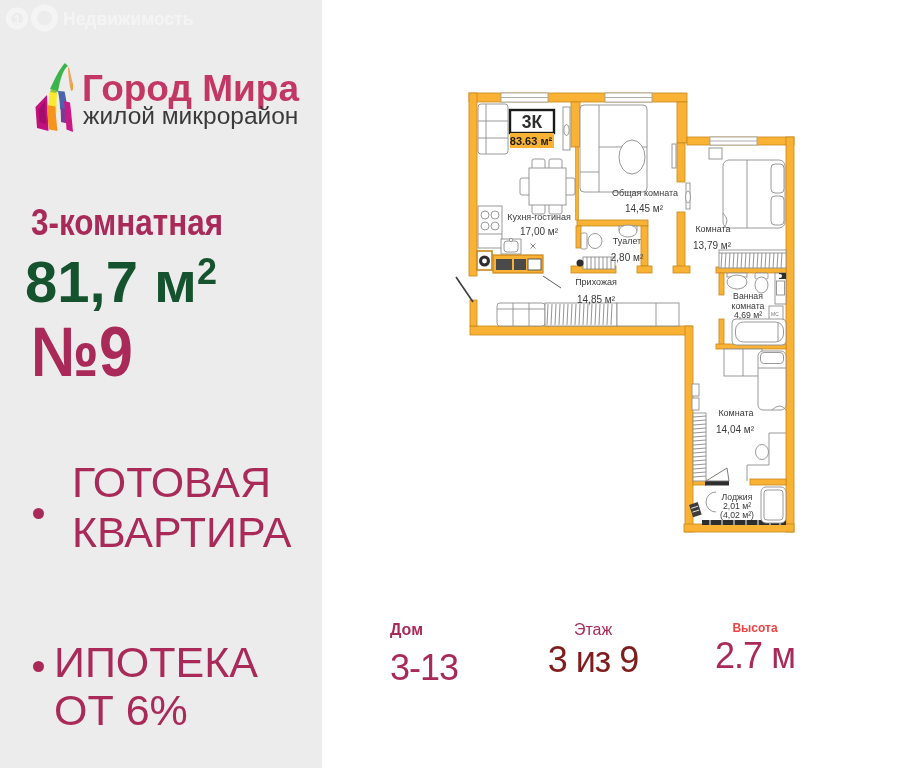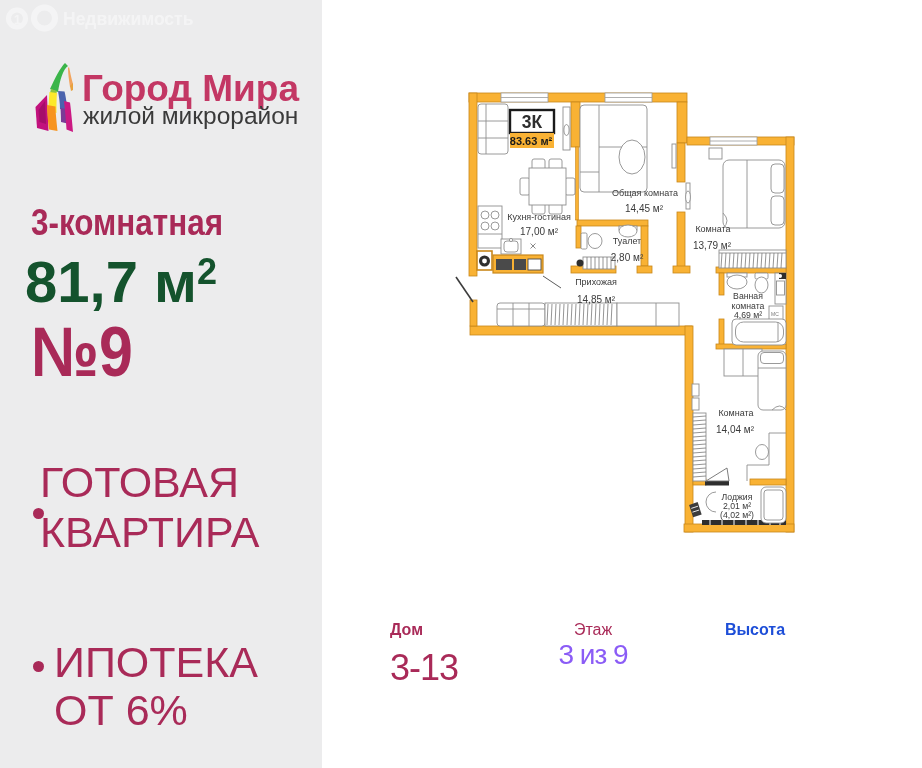--- a/index.html
+++ b/index.html
@@ -42,38 +42,39 @@
 <div class="abs" style="left:83px;top:102px;width:240px;font-size:24.5px;color:#3a3a3a;">жилой микрорайон</div>
 
 <div class="abs" style="left:31px;top:202px;font-size:37px;font-weight:bold;color:#a92a58;transform:scaleX(0.85);transform-origin:left top;white-space:nowrap;">3-комнатная</div>
 
 <div class="abs" style="left:25px;top:248px;font-size:58px;color:#14532d;white-space:nowrap;font-weight:bold;">81,7 м<span style="font-size:36px;vertical-align:18px;">2</span></div>
 
 <div class="abs" style="left:31px;top:312px;font-size:70px;font-weight:bold;color:#a92a58;transform:scaleX(0.87);transform-origin:left top;">№9</div>
 
 <div class="abs" style="left:33px;top:508px;width:11px;height:11px;border-radius:50%;background:#a92a58;"></div>
 
-<div class="abs" style="left:40px;top:457px;font-size:43px;color:#a92a58;line-height:50px;">ГОТОВАЯ<br>КВАРТИРА</div>
+<div class="abs" style="left:72px;top:457px;font-size:43px;color:#a92a58;line-height:50px;">ГОТОВАЯ<br>КВАРТИРА</div>
 
 <div class="abs" style="left:33px;top:661px;width:11px;height:11px;border-radius:50%;background:#a92a58;"></div>
 
 <div class="abs" style="left:54px;top:610px;font-size:43px;color:#a92a58;line-height:48px;margin-top:28px;">ИПОТЕКА<br>ОТ 6%</div>
 
 <div class="abs" style="left:390px;top:621px;width:110px;text-align:left;">
   <div style="font-size:16px;font-weight:bold;color:#a92a58;">Дом</div>
   <div style="font-size:36px;color:#a92a58;margin-top:8px;letter-spacing:-1px;">3-13</div>
 </div>
 
 <div class="abs" style="left:538px;top:621px;width:110px;text-align:center;">
   <div style="font-size:16px;font-weight:normal;color:#a92a58;">Этаж</div>
-  <div style="font-size:28px;color:#8b5cf6;margin-top:0px;letter-spacing:-1px;">3 из 9</div>
+  <div style="font-size:36px;color:#7f1d1d;margin-top:0px;letter-spacing:-1px;">3 из 9</div>
 </div>
 
 <div class="abs" style="left:700px;top:621px;width:110px;text-align:center;">
-  <div style="font-size:16px;font-weight:bold;color:#1d4ed8;">Высота</div>
+  <div style="font-size:12px;font-weight:bold;color:#ef4444;">Высота</div>
+  <div style="font-size:36px;color:#a92a58;margin-top:0px;letter-spacing:-1px;">2.7 м</div>
 </div>
 
 <div class="abs" style="left:440px;top:80px;width:380px;height:470px;">
 <svg width="380" height="470" viewBox="440 80 380 470" fill="none">
 <g stroke-linecap="butt">
 
 <rect x="469" y="93" width="218" height="9" fill="#f9b234" stroke="#c8871b" stroke-width="0.8"></rect>
 
 <g>
           <rect x="501" y="93" width="47" height="9" fill="#ffffff" stroke="#9a9a9a" stroke-width="0.8"></rect>

